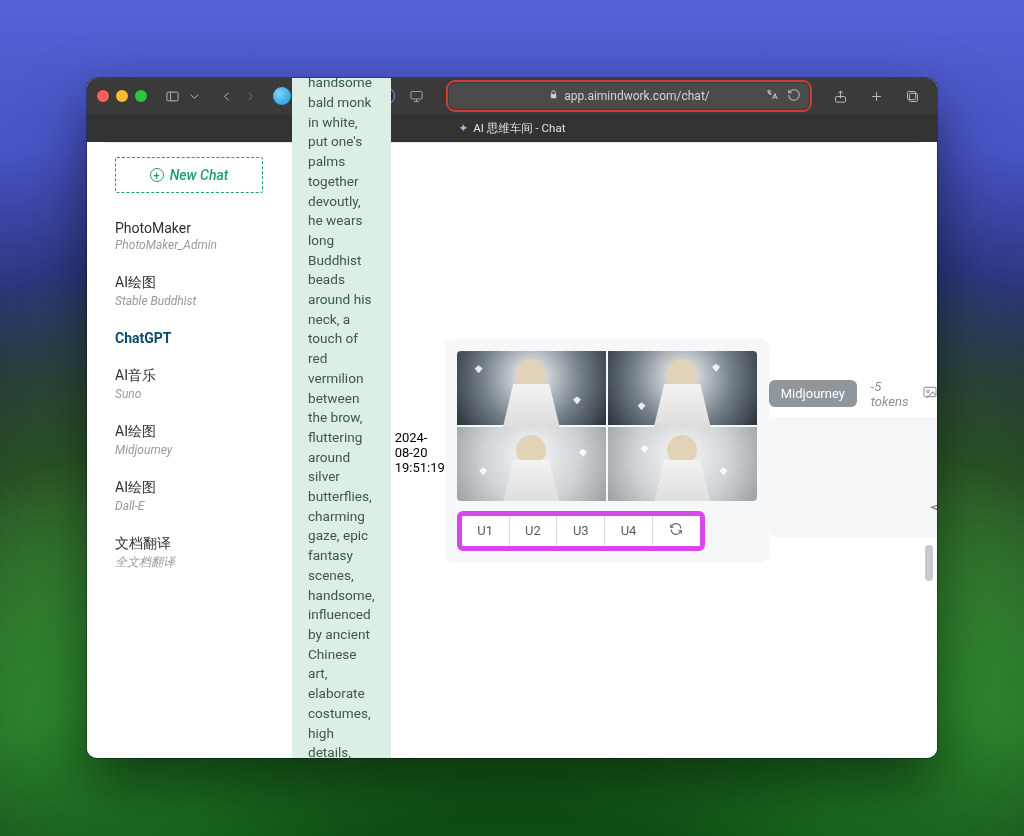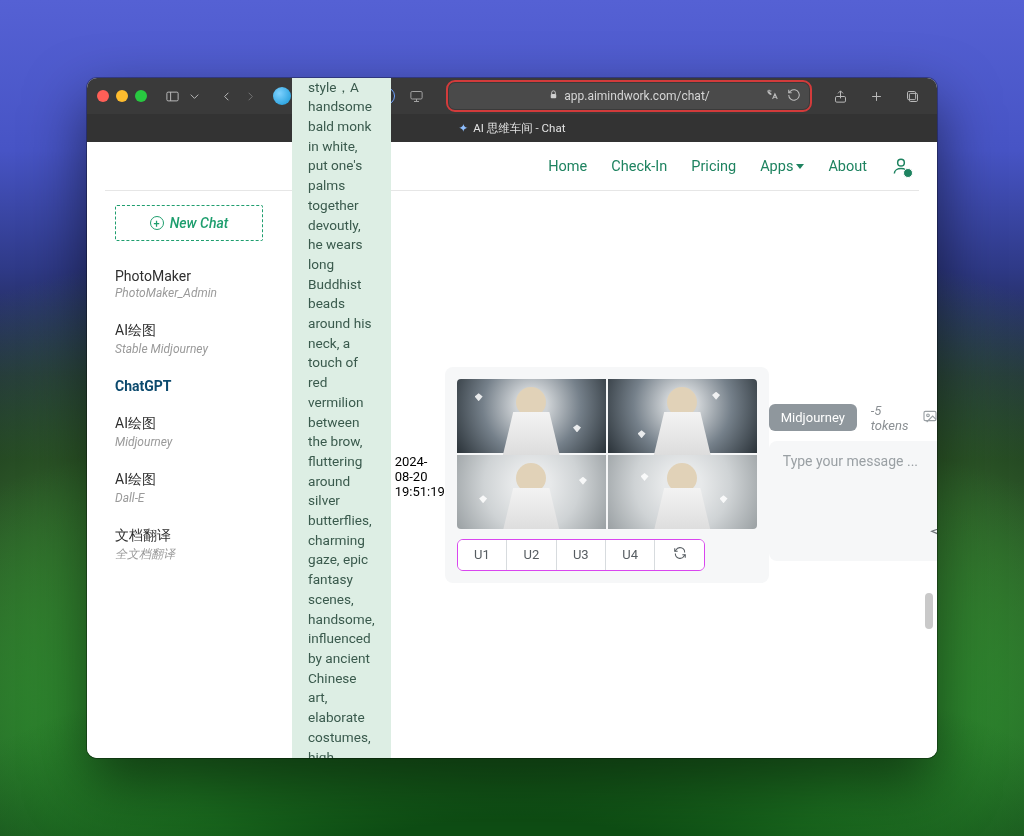--- a/index.html
+++ b/index.html
@@ -61,21 +61,21 @@
   .prompt-box{margin-top:14px;background:#ddeee4;border-radius:8px;padding:14px 16px;color:#3a5a4d;font-size:13.6px;line-height:1.45;}
   .stamp{font-size:13px;color:#000000;margin:12px 0 8px 4px;}
   .resp{background:#f6f7f8;border-radius:8px;padding:12px 12px 12px 12px;}
   .grid4{width:300px;height:150px;display:grid;grid-template-columns:1fr 1fr;grid-template-rows:1fr 1fr;gap:2px;border-radius:4px;overflow:hidden;}
   .tile{position:relative;background:radial-gradient(circle at 50% 40%,#e7e9ea 0 22%,#cfd3d5 55%,#9aa0a3 100%);}
   .tile::before{content:"";position:absolute;left:50%;top:12%;width:30px;height:30px;background:#e1d2b8;border-radius:50%;transform:translateX(-50%);} 
   .tile::after{content:"";position:absolute;left:50%;top:45%;width:60px;height:50px;transform:translateX(-50%);background:linear-gradient(180deg,#f3f3f3,#d9d9d9);clip-path:polygon(20% 0,80% 0,100% 100%,0 100%);} 
   .tile .hands{position:absolute;left:50%;top:52%;transform:translateX(-50%);width:14px;height:22px;background:#e5d6bd;border-radius:7px;}
   .tile .bfly{position:absolute;width:8px;height:8px;background:rgba(255,255,255,.85);clip-path:polygon(50% 0,100% 40%,50% 100%,0 40%);} 
   .tile.dk{background:radial-gradient(circle at 50% 35%,#cfd3d6 0 18%,#75808a 55%,#2a3238 100%);}
-  .btnrow{display:flex;margin-top:10px;border:1px solid #d946ef;border-radius:6px;overflow:hidden;width:248px;}
+  .btnrow{display:flex;margin-top:10px;border:5px solid #d946ef;border-radius:6px;overflow:hidden;width:248px;}
   .btnrow button{flex:1;height:30px;background:#fff;border:none;border-right:1px solid #d7dbde;font-size:13px;color:#565c61;cursor:pointer;}
   .btnrow button:last-child{border-right:none;flex:1;}
   .btnrow .ref svg{width:14px;height:14px;stroke:#565c61;fill:none;stroke-width:1.8;}
   .composer{margin-top:14px;}
   .meta{display:flex;align-items:center;gap:14px;margin-bottom:8px;}
   .chip{background:#8f979d;color:#fff;font-size:13px;padding:6px 12px;border-radius:6px;}
   .tok{font-size:13px;color:#8a8f93;font-style:italic;}
   .mico{color:#9aa0a4;}
   .mico svg{width:16px;height:16px;stroke:currentColor;fill:none;stroke-width:1.7;}
   .input{position:relative;background:#f6f7f8;border-radius:8px;height:120px;padding:12px 14px;}
@@ -174,55 +174,43 @@
           </div>
       </div>
     </div>
     <div class="chrome-row2">
       <span class="pin">✦</span>
       <span>AI 思维车间 - Chat</span>
     </div>
   </div>
 
   <div class="app">
-    <div class="topnav">
-      <span class="tab">Home</span>
-      <span class="tab">Check-In</span>
-      <span class="tab">Pricing</span>
-      <span class="tab apps">
-          <span>Apps</span>
-          <span class="caret"></span>
-        </span>
-      <span class="tab">About</span>
-      <span class="user-ico">
-        <svg viewBox="0 0 24 24" width="20" height="20" fill="none" stroke="#1e8360" stroke-width="1.8">
-            <circle cx="12" cy="8" r="4"></circle>
-            <path d="M4 21c0-4 4-6 8-6s8 2 8 6"></path>
-          </svg>
-      </span>
-    </div>
     <div class="divider-top"></div>
 
     <div class="body">
       <div class="sidebar">
         <div class="newchat">
           <span class="plus">+</span>
           <span>New Chat</span>
         </div>
         <div id="side-list">
             <div class="side-item">
               <div class="t">PhotoMaker</div>
               <div class="s">PhotoMaker_Admin</div>
             </div>
             <div class="side-item">
               <div class="t">AI绘图</div>
-              <div class="s">Stable Midjourney</div>
+              <div class="s">Stable Buddhist</div>
             </div>
             <div class="side-item active">
               <div class="t">ChatGPT</div>
+            </div>
+            <div class="side-item">
+              <div class="t">AI音乐</div>
+              <div class="s">Suno</div>
             </div>
             <div class="side-item">
               <div class="t">AI绘图</div>
               <div class="s">Midjourney</div>
             </div>
             <div class="side-item">
               <div class="t">AI绘图</div>
               <div class="s">Dall-E</div>
             </div>
             <div class="side-item">
@@ -285,21 +273,20 @@
                   <rect x="3" y="5" width="18" height="14" rx="2"></rect>
                   <circle cx="9" cy="11" r="2"></circle>
                   <path d="M21 17l-5-5-9 9"></path>
                 </svg></span>
             <span class="mico"><svg viewBox="0 0 24 24">
                   <circle cx="12" cy="12" r="3"></circle>
                   <path d="M19.4 15a1.7 1.7 0 0 0 .34 1.87l.06.06a2 2 0 1 1-2.83 2.83l-.06-.06a1.7 1.7 0 0 0-1.87-.34 1.7 1.7 0 0 0-1 1.56V21a2 2 0 1 1-4 0v-.09a1.7 1.7 0 0 0-1-1.56 1.7 1.7 0 0 0-1.87.34l-.06.06a2 2 0 1 1-2.83-2.83l.06-.06A1.7 1.7 0 0 0 4.6 15a1.7 1.7 0 0 0-1.56-1H3a2 2 0 1 1 0-4h.09A1.7 1.7 0 0 0 4.6 9a1.7 1.7 0 0 0-.34-1.87l-.06-.06A2 2 0 1 1 7.03 4.24l.06.06A1.7 1.7 0 0 0 9 4.6a1.7 1.7 0 0 0 1-1.56V3a2 2 0 1 1 4 0v.09a1.7 1.7 0 0 0 1 1.56 1.7 1.7 0 0 0 1.87-.34l.06-.06a2 2 0 1 1 2.83 2.83l-.06.06A1.7 1.7 0 0 0 19.4 9c.14.35.22.72.22 1.09"></path>
                 </svg></span>
           </div>
           <div class="input">
-            <textarea placeholder="Type your message ..." style=""></textarea>
             <span class="send"><svg viewBox="0 0 24 24">
                   <path d="M22 2L11 13"></path>
                   <path d="M22 2l-7 20-4-9-9-4 20-7z"></path>
                 </svg></span>
           </div>
         </div>
 
         <div class="scroll-thumb"></div>
       </div>
     </div>

